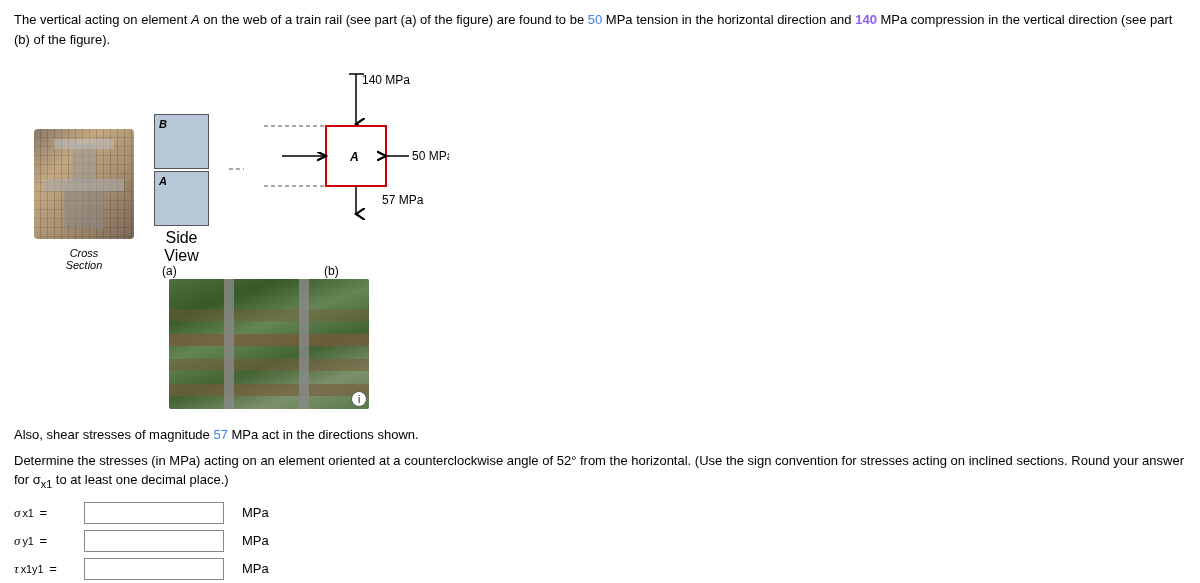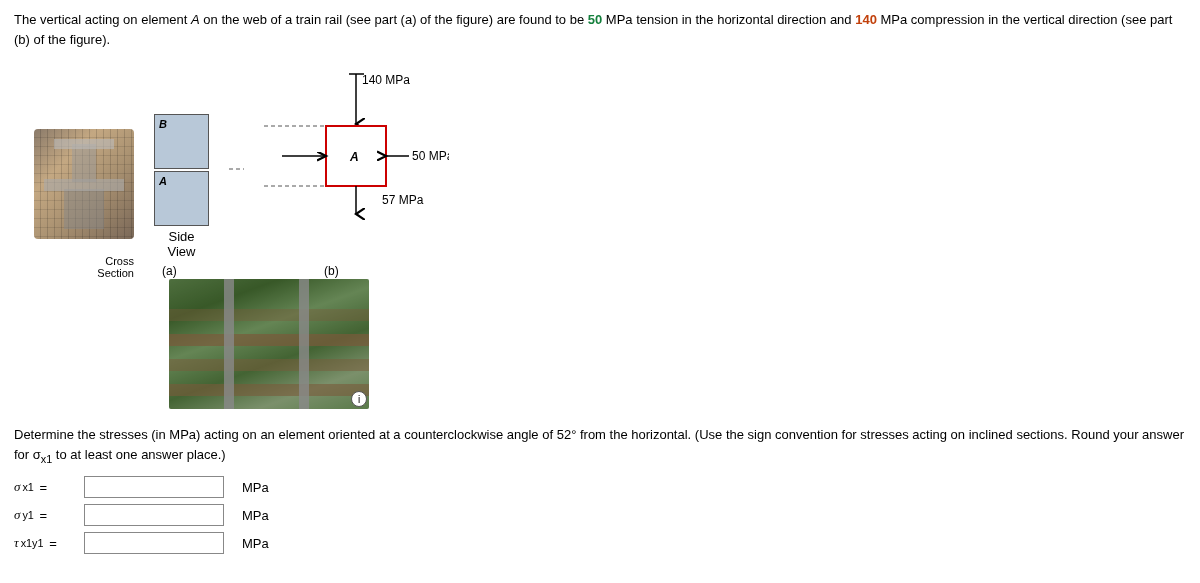--- a/index.html
+++ b/index.html
@@ -8,22 +8,22 @@
       font-size: 13px;
       color: #000;
       background: #fff;
       padding: 10px 14px;
       width: 1200px;
     }
     .problem-text {
       line-height: 1.5;
       margin-bottom: 10px;
     }
-    .highlight-orange { color: #15803d; font-weight: bold; }
-    .highlight-blue { color: #c2410c; font-weight: bold; }
+    .highlight-orange { color: #3b82f6; font-weight: normal; }
+    .highlight-blue { color: #8b5cf6; font-weight: bold; }
     .rail-photo {
       width: 100px;
       height: 110px;
       background: linear-gradient(135deg, #8a7a6a 0%, #c4a882 30%, #a89070 60%, #7a6858 100%);
       border-radius: 4px;
       position: relative;
       overflow: hidden;
       margin-top: 40px;
     }
     .rail-photo::after {
@@ -107,33 +107,33 @@
     <div style="position:absolute; top:30px; left:20px;">
       <div class="rail-photo">
 
         <svg width="100" height="110" style="position:absolute;top:0;left:0;z-index:1;">
           <rect x="30" y="60" width="40" height="40" fill="#888" opacity="0.5"></rect>
           <rect x="10" y="50" width="80" height="12" fill="#aaa" opacity="0.6"></rect>
           <rect x="38" y="15" width="24" height="38" fill="#999" opacity="0.5"></rect>
           <rect x="20" y="10" width="60" height="10" fill="#bbb" opacity="0.6"></rect>
         </svg>
       </div>
-      <div style="font-size:11px; text-align:right; margin-top:16px;">Cross<br>Section</div>
+      <div style="font-size:11px; text-align:center; margin-top:8px;font-style:italic;">Cross<br>Section</div>
     </div>
 
     <div style="position:absolute; top:55px; left:140px;">
 
       <div style="width:55px; height:55px; background:#b8c8d8; border:1px solid #555; position:relative; margin-bottom:2px;">
         <span style="position:absolute;top:3px;left:4px;font-size:11px;font-weight:bold;font-style:italic;">B</span>
       </div>
 
       <div style="width:55px; height:55px; background:#b8c8d8; border:1px solid #555; position:relative;">
         <span style="position:absolute;top:3px;left:4px;font-size:11px;font-weight:bold;font-style:italic;">A</span>
       </div>
-      <div style="font-size:13px; text-align:center; margin-top:3px;">Side<br>View</div>
+      <div style="font-size:16px; text-align:center; margin-top:3px;">Side<br>View</div>
     </div>
 
     <svg style="position:absolute;top:70px;left:130px;width:130px;height:80px;">
       <line x1="85" y1="40" x2="100" y2="40" stroke="#555" stroke-width="1" stroke-dasharray="4,3"></line>
     </svg>
 
     <div style="position:absolute; top:5px; left:250px;">
       <svg width="185" height="205">
 
         <line x1="92" y1="10" x2="92" y2="60" stroke="#000" stroke-width="1.5" marker-end="url(#arrowDown)"></line>
@@ -190,23 +190,26 @@
         <rect x="130" y="0" width="10" height="130" fill="#8a8a8a" opacity="0.8"></rect>
       </svg>
 
       <div class="info-circle">
         <span>i</span>
       </div>
     </div>
 
   </div>
 
+  <div class="also-text">
+    <span>Also, shear stresses of magnitude </span><span class="highlight-orange">57</span><span> MPa act in the directions shown.</span>
+  </div>
 
   <div class="determine-text">
-    <span>Determine the stresses (in MPa) acting on an element oriented at a counterclockwise angle of 52° from the horizontal. (Use the sign convention for stresses acting on inclined sections. Round your answer for σ</span><sub>x1</sub><span> to at least one answer place.)</span>
+    <span>Determine the stresses (in MPa) acting on an element oriented at a counterclockwise angle of 52° from the horizontal. (Use the sign convention for stresses acting on inclined sections. Round your answer for σ</span><sub>x1</sub><span> to at least one decimal place.)</span>
   </div>
 
   <div class="input-section">
 
     <div class="input-row">
       <div class="input-label">
         <span class="greek-sigma">σ</span>
           <sub>x1</sub>
         <span>&nbsp;=</span>
       </div>

